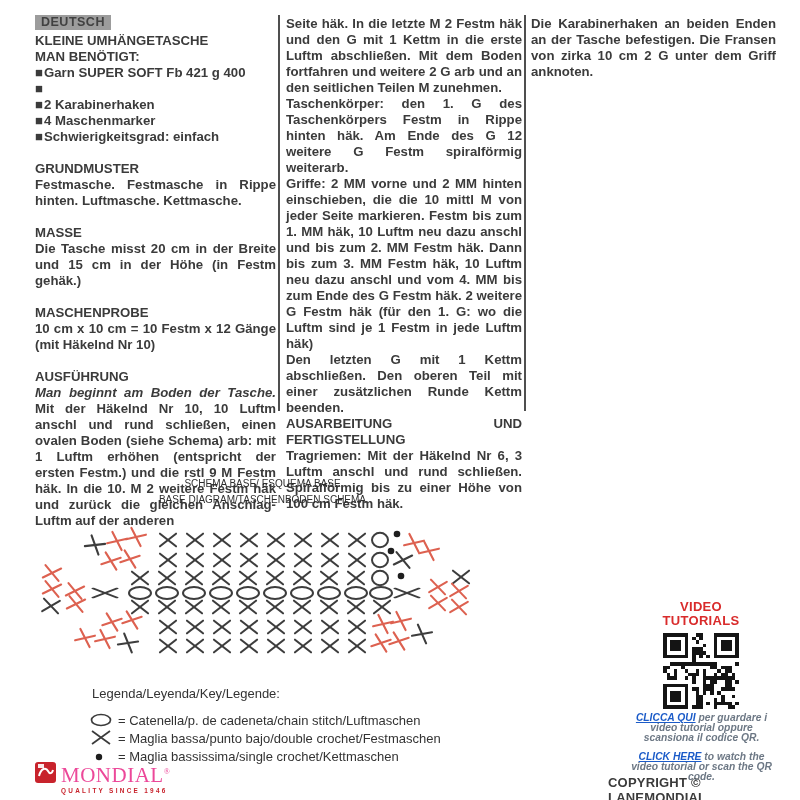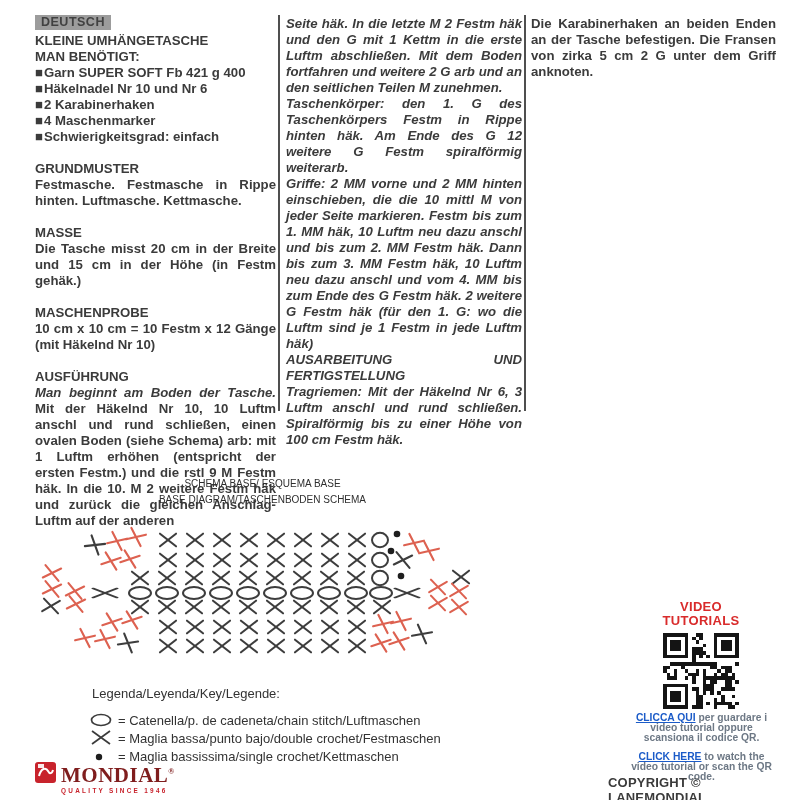--- a/index.html
+++ b/index.html
@@ -2,21 +2,21 @@
 <html><head>
 <meta charset="utf-8">
 <style>
   html,body{margin:0;padding:0;}
   body{width:800px;height:800px;background:#ffffff;position:relative;
        font-family:"Liberation Sans","DejaVu Sans",sans-serif;color:#3b3b3b;
        -webkit-font-smoothing:antialiased;}
   .col{position:absolute;font-size:13.2px;line-height:16px;font-weight:700;
        text-align:justify;color:#3b3b3b;}
   #col1{left:35px;top:14px;width:241px;}
-  #col2{left:286px;top:16px;width:236px;font-style:italic;}
+  #col2{left:286px;top:16px;width:236px;}
   #col3{left:531px;top:16px;width:245px;}
   .vline{position:absolute;top:15px;height:396px;width:1.5px;background:#4f4f4f;}
   #vline1{left:278px;}  #vline2{left:524px;}
   .badge{display:inline-block;background:#9c9c9c;color:#414141;font-weight:700;
          font-size:12.5px;line-height:15px;padding:0 6px;letter-spacing:.5px;margin-bottom:3px;}
   .hdr{font-weight:700;}
   .gap{height:16px;}
   .mat-item{display:flex;}
   .mat-bullet{flex:0 0 auto;margin-right:1px;}
   .runin{font-weight:700;}
@@ -27,49 +27,48 @@
       font-size:10px;line-height:15.5px;font-weight:400;color:#2e2e2e;}
   #schema-svg{position:absolute;left:30px;top:520px;}
 
   #legend{position:absolute;left:90px;top:686px;font-weight:400;color:#333;}
   #legend-title{font-size:13px;margin-left:2px;margin-bottom:10px;}
   .leg-row{display:flex;align-items:center;height:18px;font-size:13px;}
   .leg-sym{width:28px;display:flex;justify-content:flex-start;align-items:center;}
 
   #logo{position:absolute;left:35px;top:761px;display:flex;align-items:flex-start;}
   #logo-text-wrap{margin-left:4px;}
-  #logo-name{font-family:"Liberation Serif","DejaVu Serif",serif;font-weight:700;
-      font-size:21px;line-height:21px;color:#7f1d1d;letter-spacing:.5px;}
+  #logo-name{font-family:"Liberation Serif","DejaVu Serif",serif;font-weight:400;
+      font-size:21px;line-height:21px;color:#ec4899;letter-spacing:.5px;}
   #logo-reg{font-size:8px;vertical-align:super;}
   #logo-tagline{font-size:6.4px;letter-spacing:2.3px;color:#c8232c;font-weight:700;margin-top:1px;}
 
   #video{position:absolute;left:628px;top:600px;width:146px;text-align:center;}
   #video-title{color:#d92b2b;font-weight:800;font-size:13px;line-height:13.5px;letter-spacing:.3px;}
   #qr{margin:6px auto 4px auto;display:block;}
-  .vid-p{font-size:10.3px;line-height:9.8px;color:#6d7885;font-weight:700;margin:0 0 10px 1px;}
+  .vid-p{font-size:10.3px;line-height:9.8px;color:#6d7885;font-weight:700;margin:0 0 10px 1px;font-style:italic;}
   .vid-link{color:#1b5bc8;text-decoration:underline;font-weight:800;cursor:pointer;}
 
   #copyright{position:absolute;left:608px;top:775px;font-size:13px;font-weight:700;
       color:#3b3b3b;letter-spacing:.2px;}
 </style>
 </head>
 <body>
 
 <div class="col" id="col1">
   <div class="badge">DEUTSCH</div>
   <div class="hdr">KLEINE UMHÄNGETASCHE</div>
   <div class="hdr">MAN BENÖTIGT:</div>
   <div id="materials-list">
       <div class="mat-item">
         <span class="mat-bullet">■</span>
         <span>Garn SUPER SOFT Fb 421 g 400</span>
       </div>
       <div class="mat-item">
         <span class="mat-bullet">■</span>
-        <span>Häkelnadel Nr 10 und Nr 6</span>
       </div>
       <div class="mat-item">
         <span class="mat-bullet">■</span>
         <span>2 Karabinerhaken</span>
       </div>
       <div class="mat-item">
         <span class="mat-bullet">■</span>
         <span>4 Maschenmarker</span>
       </div>
       <div class="mat-item">
@@ -90,28 +89,29 @@
   <div class="hdr">AUSFÜHRUNG</div>
   <p><i>Man beginnt am Boden der Tasche.</i><span> Mit der Häkelnd Nr 10, 10 Luftm anschl und rund schließen, einen ovalen Boden (siehe Schema) arb: mit 1 Luftm erhöhen (entspricht der ersten Festm.) und die rstl 9 M Festm häk. In die 10. M 2 weitere Festm häk und zurück die gleichen Anschlag-Luftm auf der anderen</span></p>
 </div>
 
 <div class="vline" id="vline1"></div>
 
 <div class="col" id="col2">
   <p>Seite häk. In die letzte M 2 Festm häk und den G mit 1 Kettm in die erste Luftm abschließen. Mit dem Boden fortfahren und weitere 2 G arb und an den seitlichen Teilen M zunehmen.</p>
   <p><span class="runin">Taschenkörper:</span><span> den 1. G des Taschenkörpers Festm in Rippe hinten häk. Am Ende des G 12 weitere G Festm spiralförmig weiterarb.</span></p>
   <p><span class="runin">Griffe:</span><span> 2 MM vorne und 2 MM hinten einschieben, die die 10 mittl M von jeder Seite markieren. Festm bis zum 1. MM häk, 10 Luftm neu dazu anschl und bis zum 2. MM Festm häk. Dann bis zum 3. MM Festm häk, 10 Luftm neu dazu anschl und vom 4. MM bis zum Ende des G Festm häk. 2 weitere G Festm häk (für den 1. G: wo die Luftm sind je 1 Festm in jede Luftm häk)</span></p>
+  <p>Den letzten G mit 1 Kettm abschließen. Den oberen Teil mit einer zusätzlichen Runde Kettm beenden.</p>
   <div class="hdr">AUSARBEITUNG UND FERTIGSTELLUNG</div>
   <p><span class="runin">Tragriemen:</span><span> Mit der Häkelnd Nr 6, 3 Luftm anschl und rund schließen. Spiralförmig bis zu einer Höhe von 100 cm Festm häk.</span></p>
 </div>
 
 <div class="vline" id="vline2"></div>
 
 <div class="col" id="col3">
-  <p>Die Karabinerhaken an beiden Enden an der Tasche befestigen. Die Fransen von zirka 5 cm 2 G unter dem Griff anknoten.</p>
+  <p>Die Karabinerhaken an beiden Enden an der Tasche befestigen. Die Fransen von zirka 10 cm 2 G unter dem Griff anknoten.</p>
 </div>
 
 <div id="schema-title">
   <div>SCHEMA BASE/ ESQUEMA BASE</div>
   <div>BASE DIAGRAM/TASCHENBODEN SCHEMA</div>
 </div>
 
 <svg id="schema-svg" width="460" height="145" viewBox="30 520 460 145" xmlns="http://www.w3.org/2000/svg">
     <g transform="translate(168 540)">
       <line x1="-8" y1="-6.3" x2="8" y2="6.3" stroke="#3d3d3d" stroke-width="2.1" stroke-linecap="round"></line>

